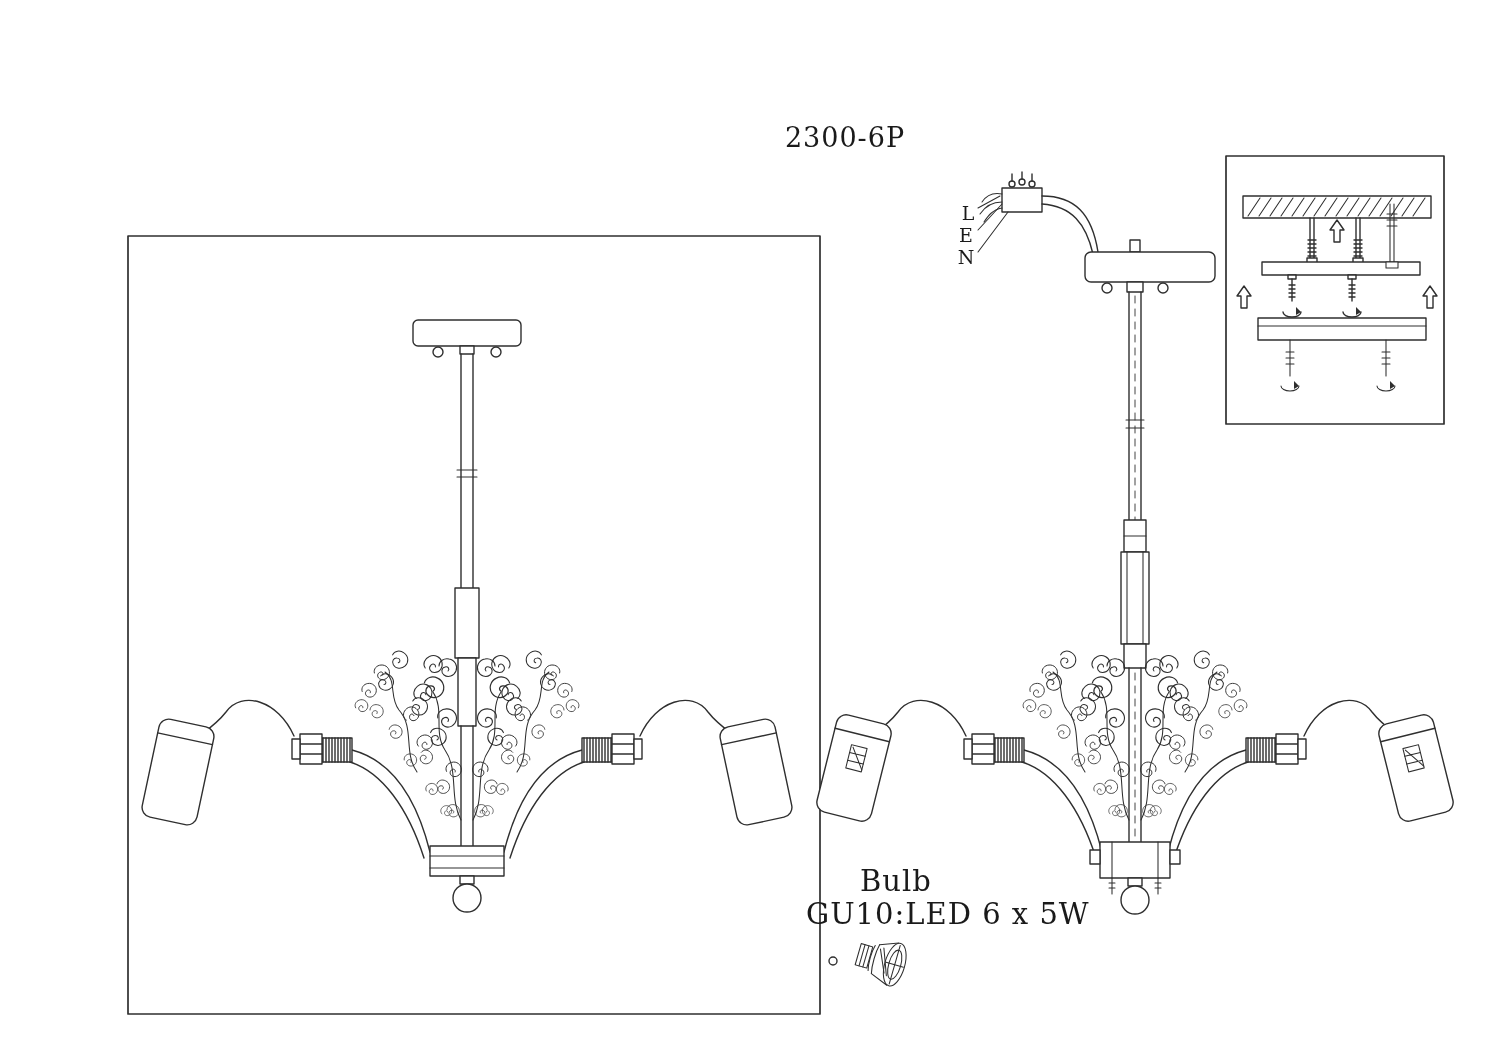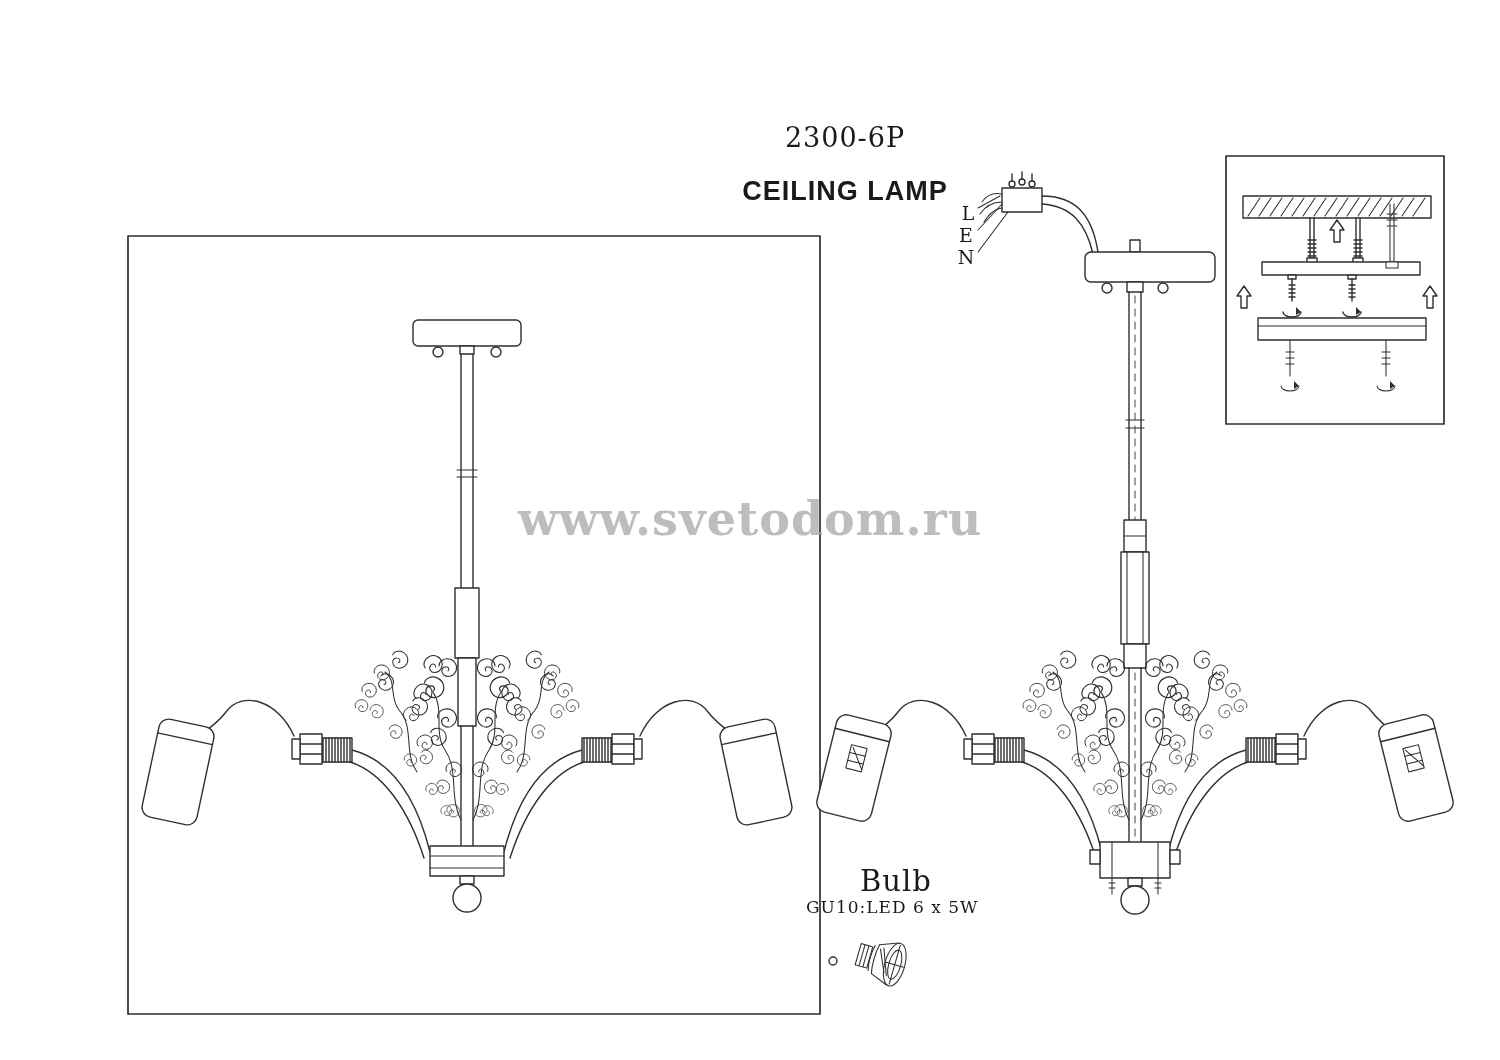--- a/index.html
+++ b/index.html
@@ -14,21 +14,21 @@
   .model{left:755px;top:122px;width:180px;text-align:center;font-size:27px;letter-spacing:1px;}
   .title{left:705px;top:176px;width:280px;text-align:center;font-size:27px;font-weight:700;
          font-family:"Liberation Sans",sans-serif;letter-spacing:1px;}
   .wm{left:480px;top:492px;width:540px;text-align:center;font-size:46px;font-weight:700;
       color:#9e9e9e;opacity:.68;letter-spacing:1px;z-index:5;pointer-events:none;}
   .wlabel{width:22px;text-align:center;font-size:19px;}
   .lblL{left:957px;top:202px;}
   .lblE{left:955px;top:224px;}
   .lblN{left:955px;top:246px;}
   .bulbLabel{left:860px;top:864px;font-size:29px;letter-spacing:1px;}
-  .bulbSpec{left:806px;top:897px;font-size:17px;letter-spacing:1px;}
+  .bulbSpec{left:806px;top:897px;font-size:29px;letter-spacing:1px;}
 </style>
 </head>
 <body>
 
 <div class="page">
 
   <svg class="art" viewBox="0 0 1500 1060" xmlns="http://www.w3.org/2000/svg">
     <defs>
 
       <path id="curl" fill="none" d="M20 8C20 3 15 0 10 1C4 2 1 8 3 13C5 18 11 20 15 17C18 15 18 10 14 9C11 8 9 11 11 13"></path>
@@ -279,21 +279,19 @@
         <path d="M18 6L36 -1M18 36L36 43"></path>
         <ellipse cx="38" cy="21" rx="10" ry="22" fill="#fff"></ellipse>
         <ellipse cx="38" cy="21" rx="6" ry="15"></ellipse>
         <path d="M38 1V41M29 21H47"></path>
         <path d="M20 10L30 32M23 8L33 34"></path>
       </g>
     </g>
   </svg>
 
   <div class="txt model">2300-6P</div>
-  <div class="txt title">CEILING LAMP</div>
-  <div class="txt wm">www.svetodom.ru</div>
   <div class="txt wlabel lblL">L</div>
   <div class="txt wlabel lblE">E</div>
   <div class="txt wlabel lblN">N</div>
   <div class="txt bulbLabel">Bulb</div>
   <div class="txt bulbSpec">GU10:LED 6 x 5W</div>
 
 </div>
 
 </body></html>

